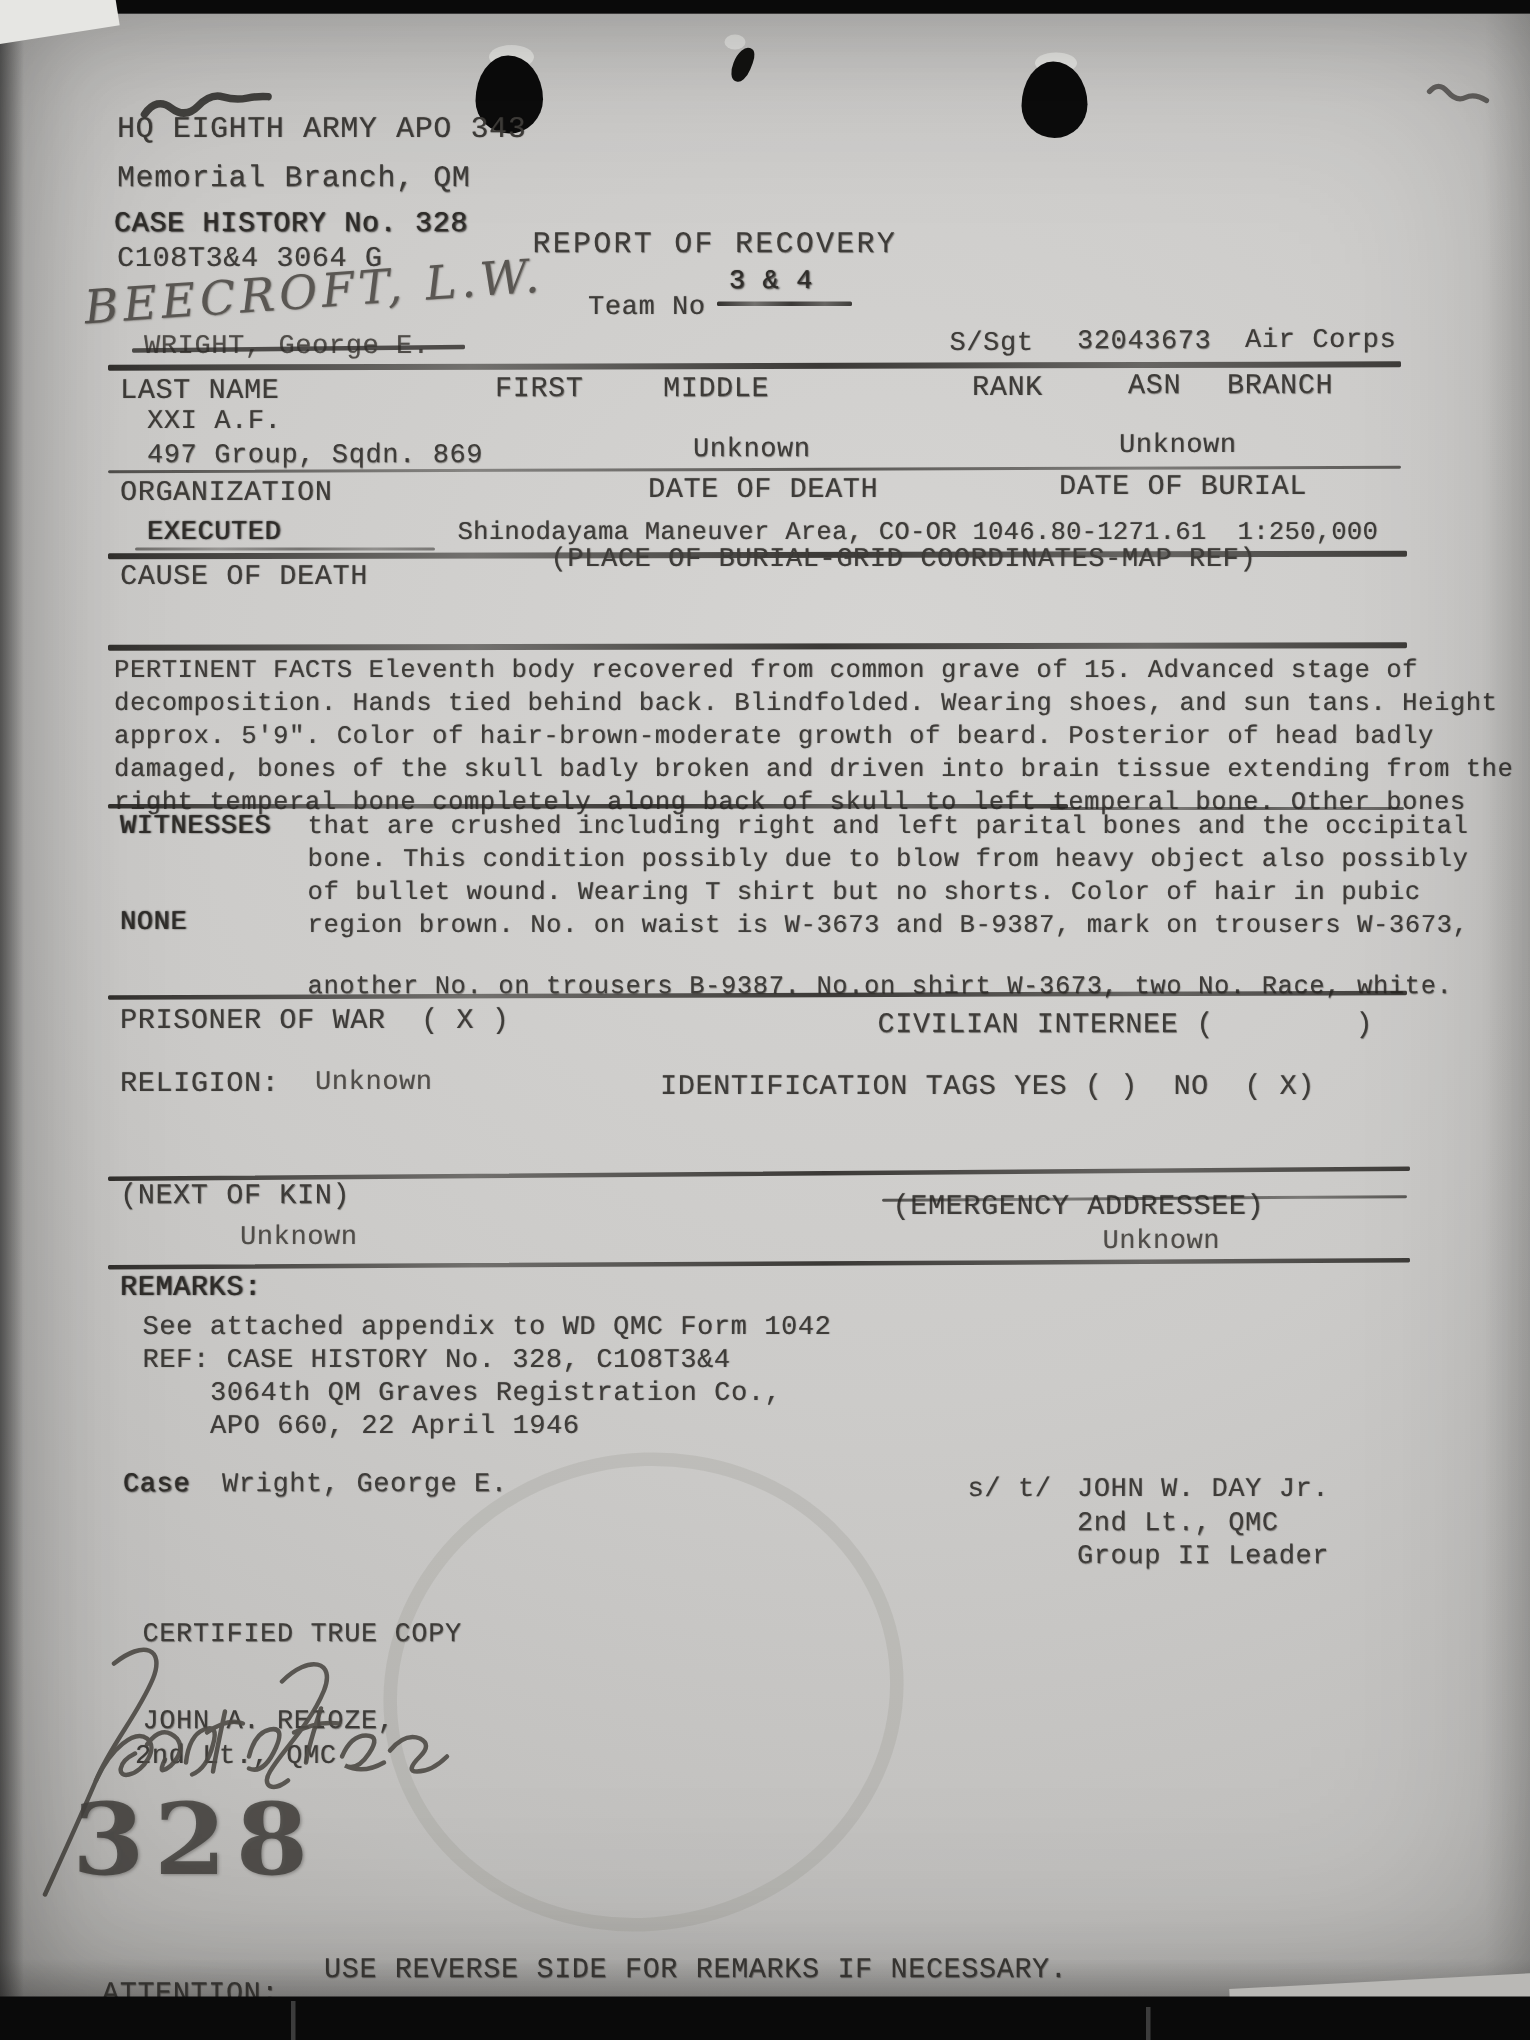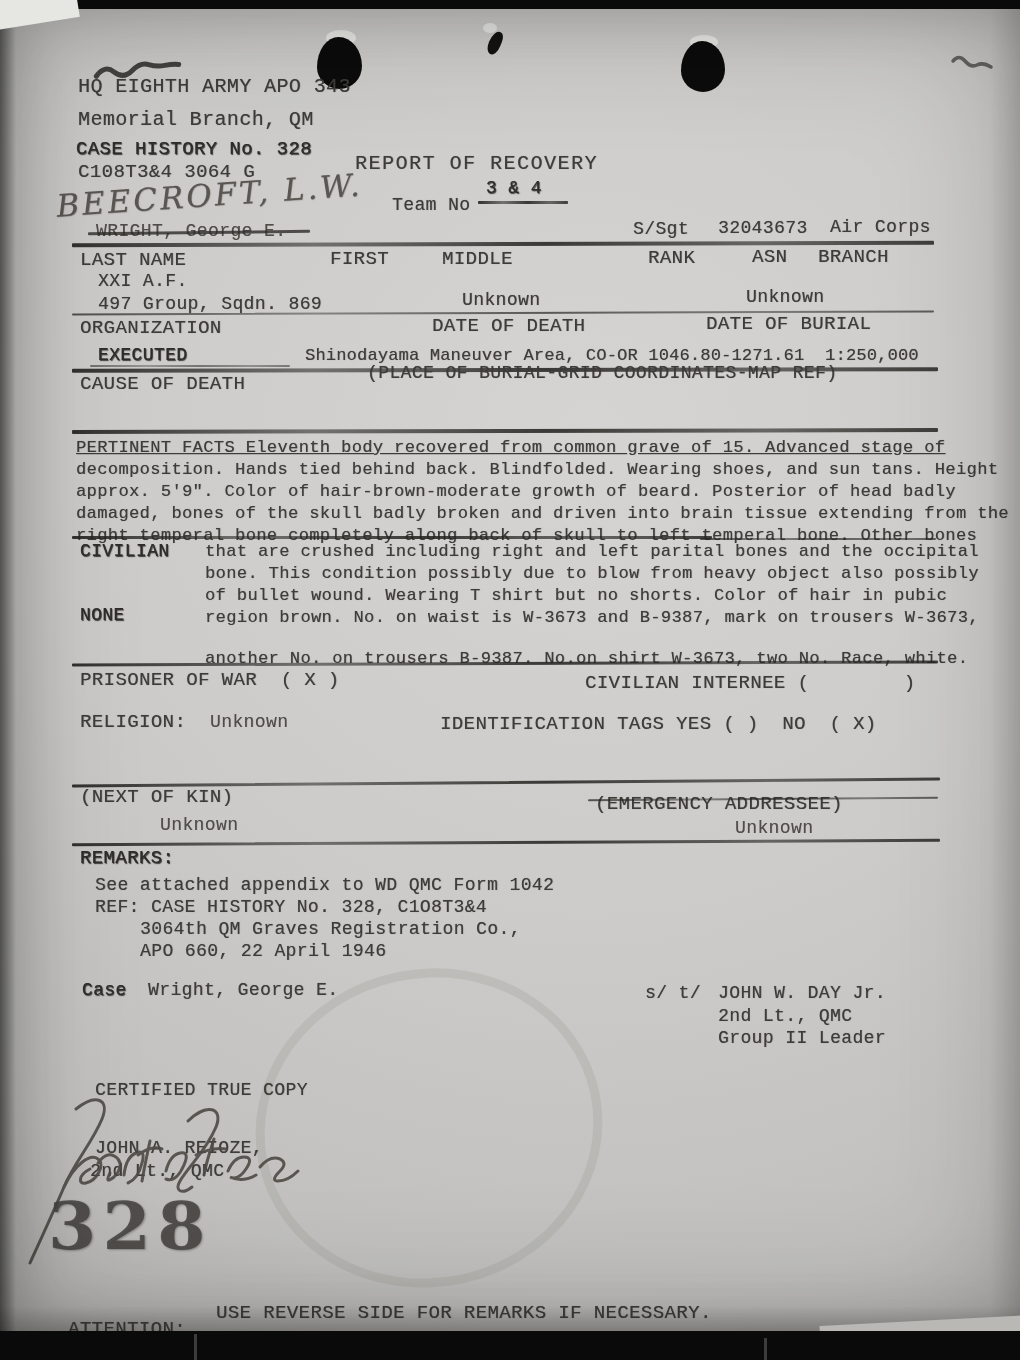--- a/index.html
+++ b/index.html
@@ -90,29 +90,29 @@
     <div class="t s19" style="left:706px;top:304px;">DATE OF BURIAL</div>
 
     <div class="t s18 smudge" style="left:98px;top:336px;">EXECUTED</div>
     <div class="t s17" style="left:305px;top:336px;letter-spacing:.2px;">Shinodayama Maneuver Area, CO-OR 1046.80-1271.61  1:250,000</div>
     <div class="rule thin" style="left:90px;top:356px;width:200px;opacity:.6;"></div>
     <div class="rule thick" style="left:72px;top:359px;width:866px;transform:rotate(-.1deg);"></div>
     <div class="t s19" style="left:80px;top:364px;">CAUSE OF DEATH</div>
     <div class="t s18" style="left:367px;top:354px;">(PLACE OF BURIAL-GRID COORDINATES-MAP REF)</div>
 
     <div class="rule thick" style="left:72px;top:420px;width:866px;transform:rotate(-.12deg);"></div>
-    <div class="t s17" style="left:76px;top:428px;text-decoration:underline;">PERTINENT FACTS Eleventh body recovered from common grave of 15. Advanced stage of</div>
+    <div class="t s17" style="left:76px;top:428px;">PERTINENT FACTS Eleventh body recovered from common grave of 15. Advanced stage of</div>
     <div class="t s17" style="left:76px;top:450px;">decomposition. Hands tied behind back. Blindfolded. Wearing shoes, and sun tans. Height</div>
     <div class="t s17" style="left:76px;top:472px;">approx. 5'9". Color of hair-brown-moderate growth of beard. Posterior of head badly</div>
     <div class="t s17" style="left:76px;top:494px;">damaged, bones of the skull badly broken and driven into brain tissue extending from the</div>
     <div class="t s17" style="left:76px;top:516px;">right temperal bone completely along back of skull to left temperal bone. Other bones</div>
 
     <div class="rule" style="left:72px;top:527px;width:640px;"></div>
     <div class="rule thin" style="left:700px;top:529px;width:236px;"></div>
-    <div class="t s18 smudge" style="left:80px;top:532px;">CIVILIAN</div>
+    <div class="t s18 smudge" style="left:80px;top:532px;">WITNESSES</div>
     <div class="t s17" style="left:205px;top:532px;">that are crushed including right and left parital bones and the occipital</div>
     <div class="t s17" style="left:205px;top:576px;">of bullet wound. Wearing T shirt but no shorts. Color of hair in pubic</div>
     <div class="t s17" style="left:205px;top:554px;">bone. This condition possibly due to blow from heavy object also possibly</div>
     <div class="t s18 smudge" style="left:80px;top:596px;">NONE</div>
     <div class="t s17" style="left:205px;top:598px;">region brown. No. on waist is W-3673 and B-9387, mark on trousers W-3673,</div>
     <div class="t s17" style="left:205px;top:620px;margin-top:19px;">another No. on trousers B-9387. No.on shirt W-3673, two No. Race, white.</div>
 
     <div class="rule" style="left:72px;top:653px;width:866px;transform:rotate(-.2deg);"></div>
     <div class="t s19" style="left:80px;top:660px;">PRISONER OF WAR  ( X )</div>
     <div class="t s19" style="left:585px;top:663px;">CIVILIAN INTERNEE (        )</div>

